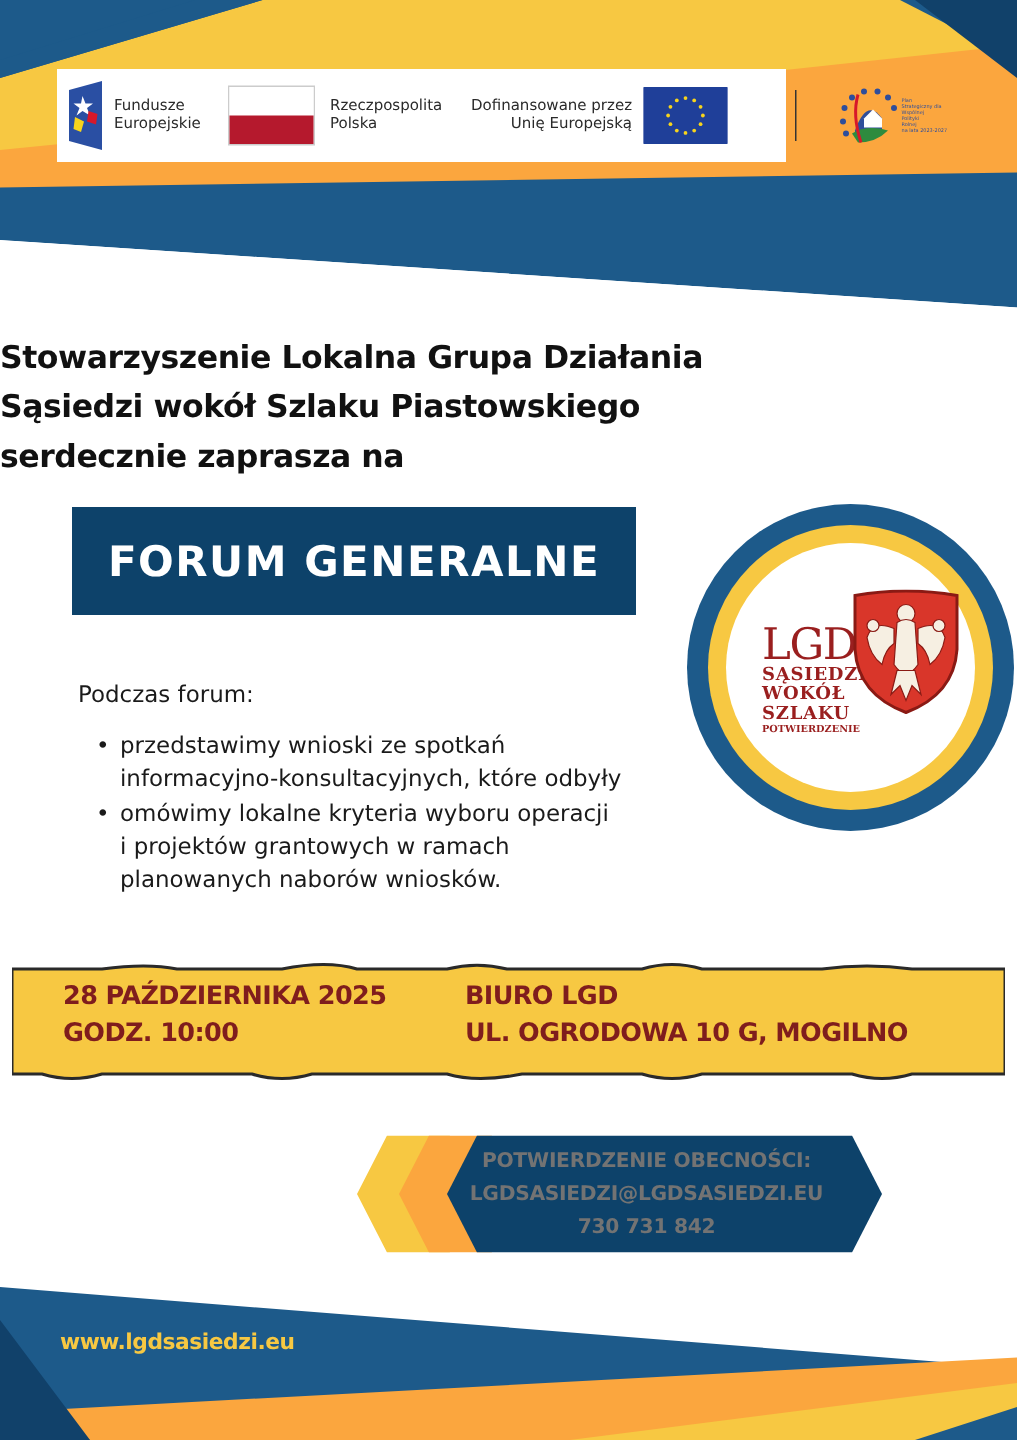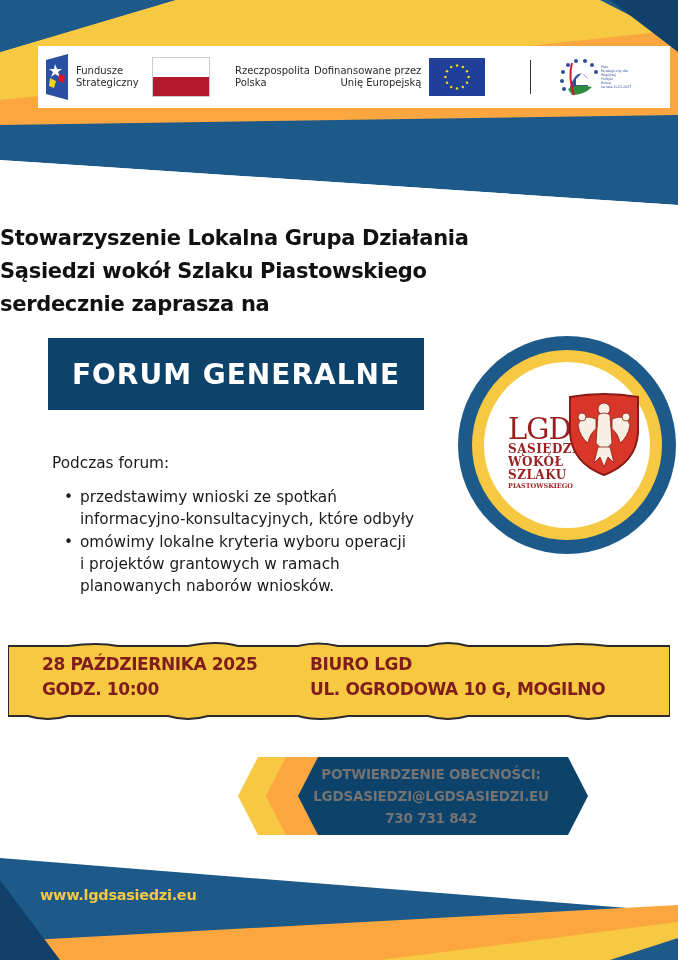--- a/index.html
+++ b/index.html
@@ -1,23 +1,23 @@
 <!DOCTYPE html>
 <html><head>
 <meta charset="utf-8">
 <style>
   html, body { margin: 0; padding: 0; }
   body { width: 678px; height: 960px; position: relative; overflow: hidden; background: #ffffff; font-family: "DejaVu Sans", sans-serif; }
   .bg { position: absolute; left: 0; top: 0; width: 678px; height: 960px; z-index: 0; }
-  .logo-bar { position: absolute; left: 38px; top: 46px; width: 632px; height: 62px; background: #ffffff; z-index: 2; }
+  .logo-bar { position: absolute; left: 38px; top: 46px; width: 486px; height: 62px; background: #ffffff; z-index: 2; }
   .logo { position: absolute; top: 0; height: 62px; display: flex; align-items: center; }
   .logo-text { font-family: "DejaVu Sans", sans-serif; font-size: 10px; line-height: 12px; color: #2a2a2a; }
   .fe-logo { left: 8px; }
   .fe-logo svg { margin-right: 8px; }
-  .pl-logo { left: 114px; gap: 15px; }
+  .pl-logo { left: 114px; }
   .pl-flag { width: 56px; height: 38px; border: 1px solid #ccc; margin-right: 10px; display: flex; flex-direction: column; }
   .pl-flag .w { flex: 1; background: #fff; }
   .pl-flag .r { flex: 1; background: #b5192d; }
   .eu-logo { left: 276px; }
   .eu-logo .logo-text { text-align: right; margin-right: 8px; }
   .eu-flag { width: 56px; height: 38px; background: #1f3f99; }
   .divider { position: absolute; left: 492px; top: 14px; width: 1px; height: 34px; background: #333; }
   .psp-logo { left: 520px; }
   .psp-text { font-size: 3.3px; line-height: 4px; color: #2f4e9b; margin-left: 3px; width: 34px; }
 
@@ -78,21 +78,21 @@
 <div class="logo-bar">
   <div class="logo fe-logo">
     <svg width="22" height="46" viewBox="0 0 22 46">
       <polygon points="0,6 22,0 22,46 0,40" fill="#2a4fa3"></polygon>
       <polygon points="9,10 11,15 16,15 12,18 14,23 9,20 5,23 7,18 3,15 8,15" fill="#ffffff"></polygon>
       <polygon points="4,24 10,27 8,34 3,32" fill="#f7d41c"></polygon>
       <polygon points="13,20 19,22 18,29 12,27" fill="#d7182a"></polygon>
     </svg>
     <div class="logo-text">
       <div>Fundusze</div>
-      <div>Strategiczny</div>
+      <div>Europejskie</div>
     </div>
   </div>
 
   <div class="logo pl-logo">
     <div class="pl-flag">
         <div class="w"></div>
         <div class="r"></div>
       </div>
     <div class="logo-text">
       <div>Rzeczpospolita</div>
@@ -165,21 +165,21 @@
 </div>
 
 <div class="badge">
   <div class="ring"></div>
   <div class="inner"></div>
   <div class="lgd-text">
     <div class="lgd-big">LGD</div>
     <div class="lgd-mid">SĄSIEDZI</div>
     <div class="lgd-mid">WOKÓŁ</div>
     <div class="lgd-mid">SZLAKU</div>
-    <div class="lgd-small">PIASTOWSKIEGO</div>
+    <div class="lgd-small">POTWIERDZENIE</div>
   </div>
   <svg class="shield" width="72" height="84" viewBox="0 0 72 84">
     <path d="M2,4 Q36,-2 70,4 L70,40 Q68,70 36,82 Q4,70 2,40 Z" fill="#d9362a" stroke="#8a1a14" stroke-width="2"></path>
     <g fill="#f6efe2" stroke="#8a1a14" stroke-width="0.8">
       <circle cx="36" cy="16" r="6"></circle>
       <path d="M30,22 Q36,18 42,22 L44,50 Q36,62 28,50 Z"></path>
       <path d="M28,26 Q14,20 10,32 Q12,44 20,50 Q22,40 28,36 Z"></path>
       <path d="M44,26 Q58,20 62,32 Q60,44 52,50 Q50,40 44,36 Z"></path>
       <path d="M30,54 L26,70 L32,64 L36,74 L40,64 L46,70 L42,54 Z"></path>
       <circle cx="14" cy="24" r="4"></circle>

